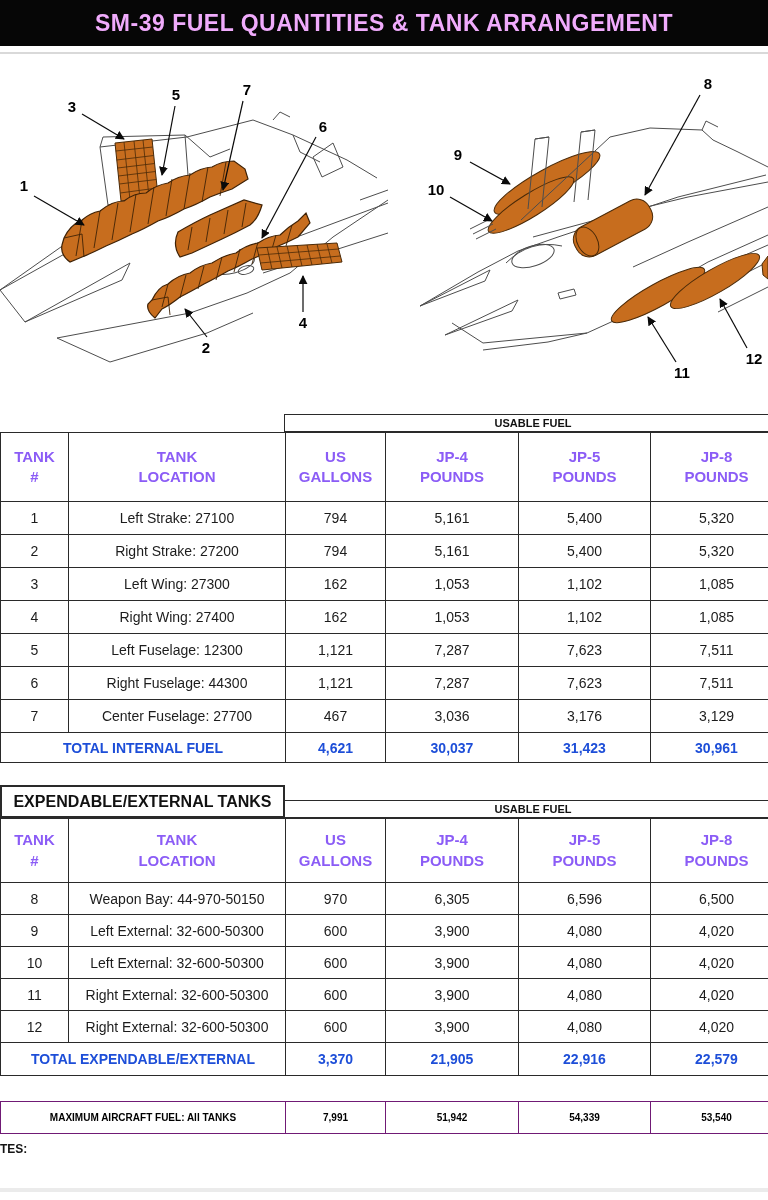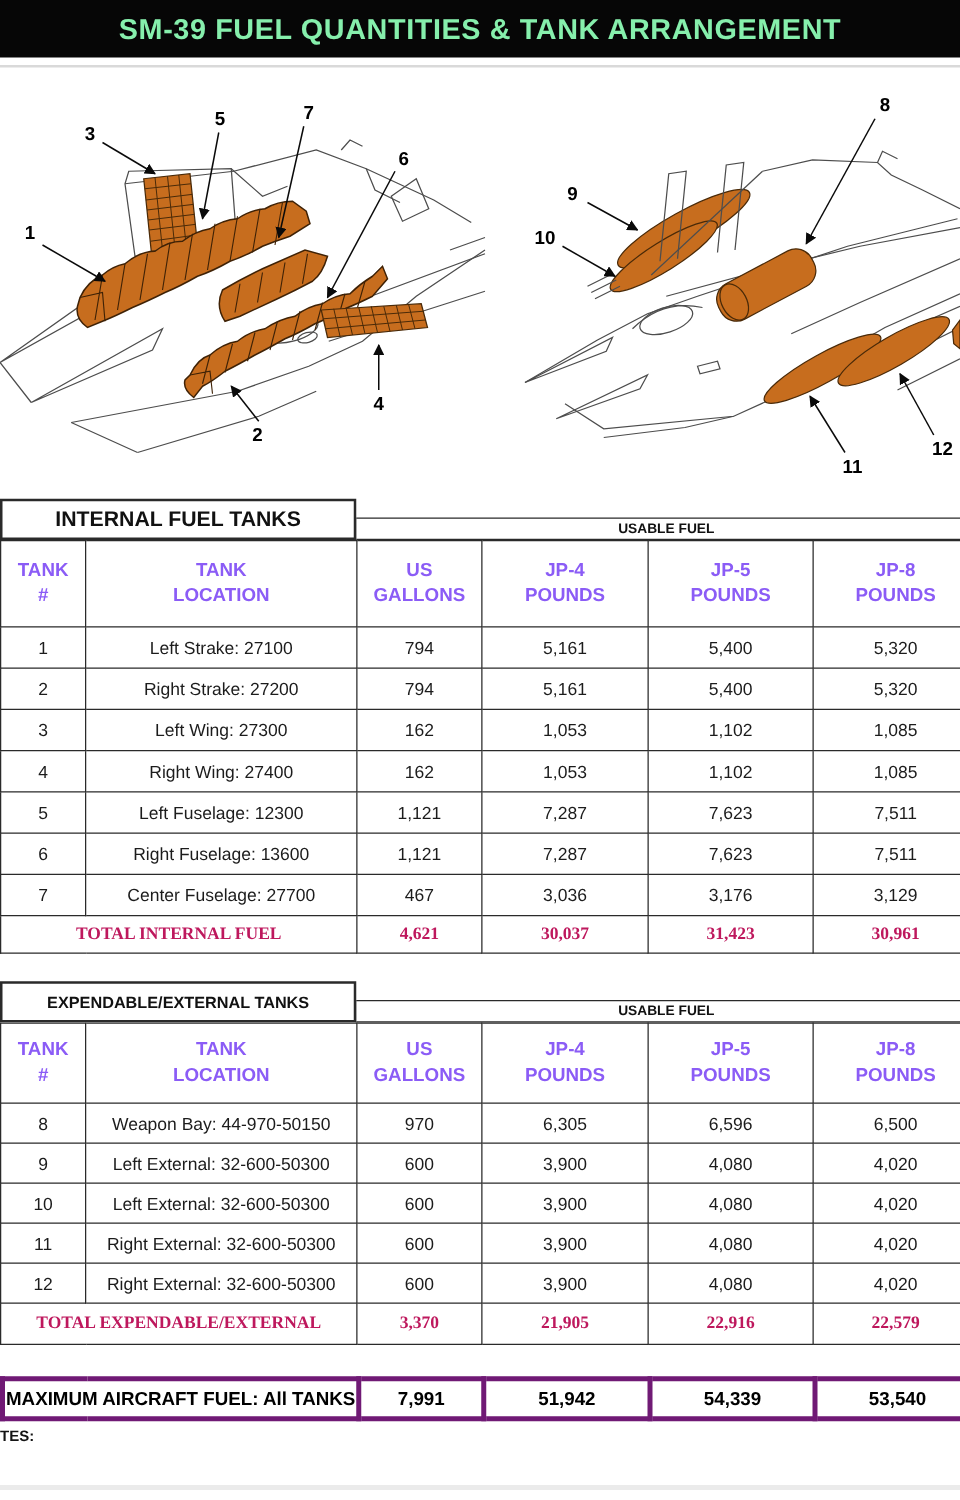--- a/index.html
+++ b/index.html
@@ -1,21 +1,21 @@
 <!DOCTYPE html>
 <html><head>
 <meta charset="utf-8">
 <style>
   html,body{margin:0;padding:0;background:#fff;}
   .page{position:relative;width:768px;height:1200px;background:#fff;overflow:hidden;
         font-family:"Liberation Sans","DejaVu Sans",sans-serif;color:#111;}
   
   .title-bar{position:absolute;left:0;top:0;width:768px;height:46px;background:#060606;
              display:flex;align-items:center;justify-content:center;}
-  .title-bar span{color:#86efac;font-weight:bold;font-size:23px;letter-spacing:.5px;}
+  .title-bar span{color:#f0abfc;font-weight:bold;font-size:23px;letter-spacing:.5px;}
   .title-rule{position:absolute;left:0;top:52px;width:768px;height:2px;background:#d9d9d9;}
   
   .dia{position:absolute;top:57px;}
   .dia.left{left:0;}
   .dia.right{left:378px;}
   svg text.co{font-family:"Liberation Sans",sans-serif;font-size:15px;font-weight:bold;fill:#000;}
   
   .tblwrap{position:absolute;left:0;width:782px;}
   .hdr-main{position:absolute;left:0;top:0;width:285px;height:33px;border:2px solid #2a2a2a;
             box-sizing:border-box;background:#fff;display:flex;align-items:center;justify-content:center;
@@ -24,24 +24,24 @@
             box-sizing:border-box;display:flex;align-items:center;justify-content:center;
             font-weight:bold;font-size:11px;}
   table.fuel{border-collapse:collapse;table-layout:fixed;width:782px;position:absolute;left:0;top:33px;}
   table.fuel td,table.fuel th{border:1px solid #2a2a2a;text-align:center;vertical-align:middle;
             padding:0;font-size:14px;color:#1c1c1c;box-sizing:border-box;}
   table.fuel th{font-weight:bold;font-size:15px;white-space:pre-line;color:#8b5cf6;line-height:1.35;}
   tr.hrow1 th{height:69px;}
   tr.hrow2 th{height:64px;}
   tr.drow1 td{height:33px;}
   tr.drow2 td{height:32px;}
-  tr.trow td{height:30px;font-weight:bold;color:#be185d;font-family:Liberation Serif, serif;}
+  tr.trow td{height:30px;font-weight:bold;color:#1d4ed8;}
   table.maxrow{border-collapse:collapse;table-layout:fixed;width:782px;position:absolute;left:0;top:1101px;}
-  table.maxrow td{border:4px solid #701a75;height:32px;text-align:center;font-weight:bold;
-            font-size:15px;color:#000;padding:0;box-sizing:border-box;}
+  table.maxrow td{border:1px solid #701a75;height:32px;text-align:center;font-weight:bold;
+            font-size:10px;color:#000;padding:0;box-sizing:border-box;}
   
   .notes{position:absolute;left:0;top:1142px;width:720px;font-size:11.5px;line-height:14.5px;color:#141414;}
   .notes .nh{font-weight:bold;font-size:12px;}
   .bottom-band{position:absolute;left:0;top:1188px;width:768px;height:4px;background:#ebebeb;}
 </style>
 </head>
 <body>
 
 <div class="page">
 
@@ -182,21 +182,20 @@
     </g>
     <text class="co" x="330" y="32" text-anchor="middle">8</text>
     <text class="co" x="80" y="103" text-anchor="middle">9</text>
     <text class="co" x="58" y="138" text-anchor="middle">10</text>
     <text class="co" x="304" y="321" text-anchor="middle">11</text>
     <text class="co" x="376" y="307" text-anchor="middle">12</text>
   </svg>
   </div>
 
   <div class="tblwrap" style="top:399px;height:371px;">
-    <div class="hdr-main">INTERNAL FUEL TANKS</div>
     <div class="hdr-usable">USABLE FUEL</div>
     <table class="fuel">
       <colgroup>
           <col style="width:68px">
           <col style="width:217px">
           <col style="width:100px">
           <col style="width:133px">
           <col style="width:132px">
           <col style="width:132px">
         </colgroup>
@@ -252,21 +251,21 @@
         <tr class="drow1">
           <td>5</td>
             <td>Left Fuselage: 12300</td>
             <td>1,121</td>
             <td>7,287</td>
             <td>7,623</td>
             <td>7,511</td>
         </tr>
         <tr class="drow1">
           <td>6</td>
-            <td>Right Fuselage: 13600</td>
+            <td>Right Fuselage: 44300</td>
             <td>1,121</td>
             <td>7,287</td>
             <td>7,623</td>
             <td>7,511</td>
         </tr>
         <tr class="drow1">
           <td>7</td>
             <td>Center Fuselage: 27700</td>
             <td>467</td>
             <td>3,036</td>
@@ -278,21 +277,21 @@
           <td>4,621</td>
           <td>30,037</td>
           <td>31,423</td>
           <td>30,961</td>
         </tr>
       </tbody>
     </table>
   </div>
 
   <div class="tblwrap" style="top:785px;height:297px;">
-    <div class="hdr-main" style="font-size:13px;">EXPENDABLE/EXTERNAL TANKS</div>
+    <div class="hdr-main" style="font-size:16px;">EXPENDABLE/EXTERNAL TANKS</div>
     <div class="hdr-usable">USABLE FUEL</div>
     <table class="fuel">
       <colgroup>
           <col style="width:68px">
           <col style="width:217px">
           <col style="width:100px">
           <col style="width:133px">
           <col style="width:132px">
           <col style="width:132px">
         </colgroup>

